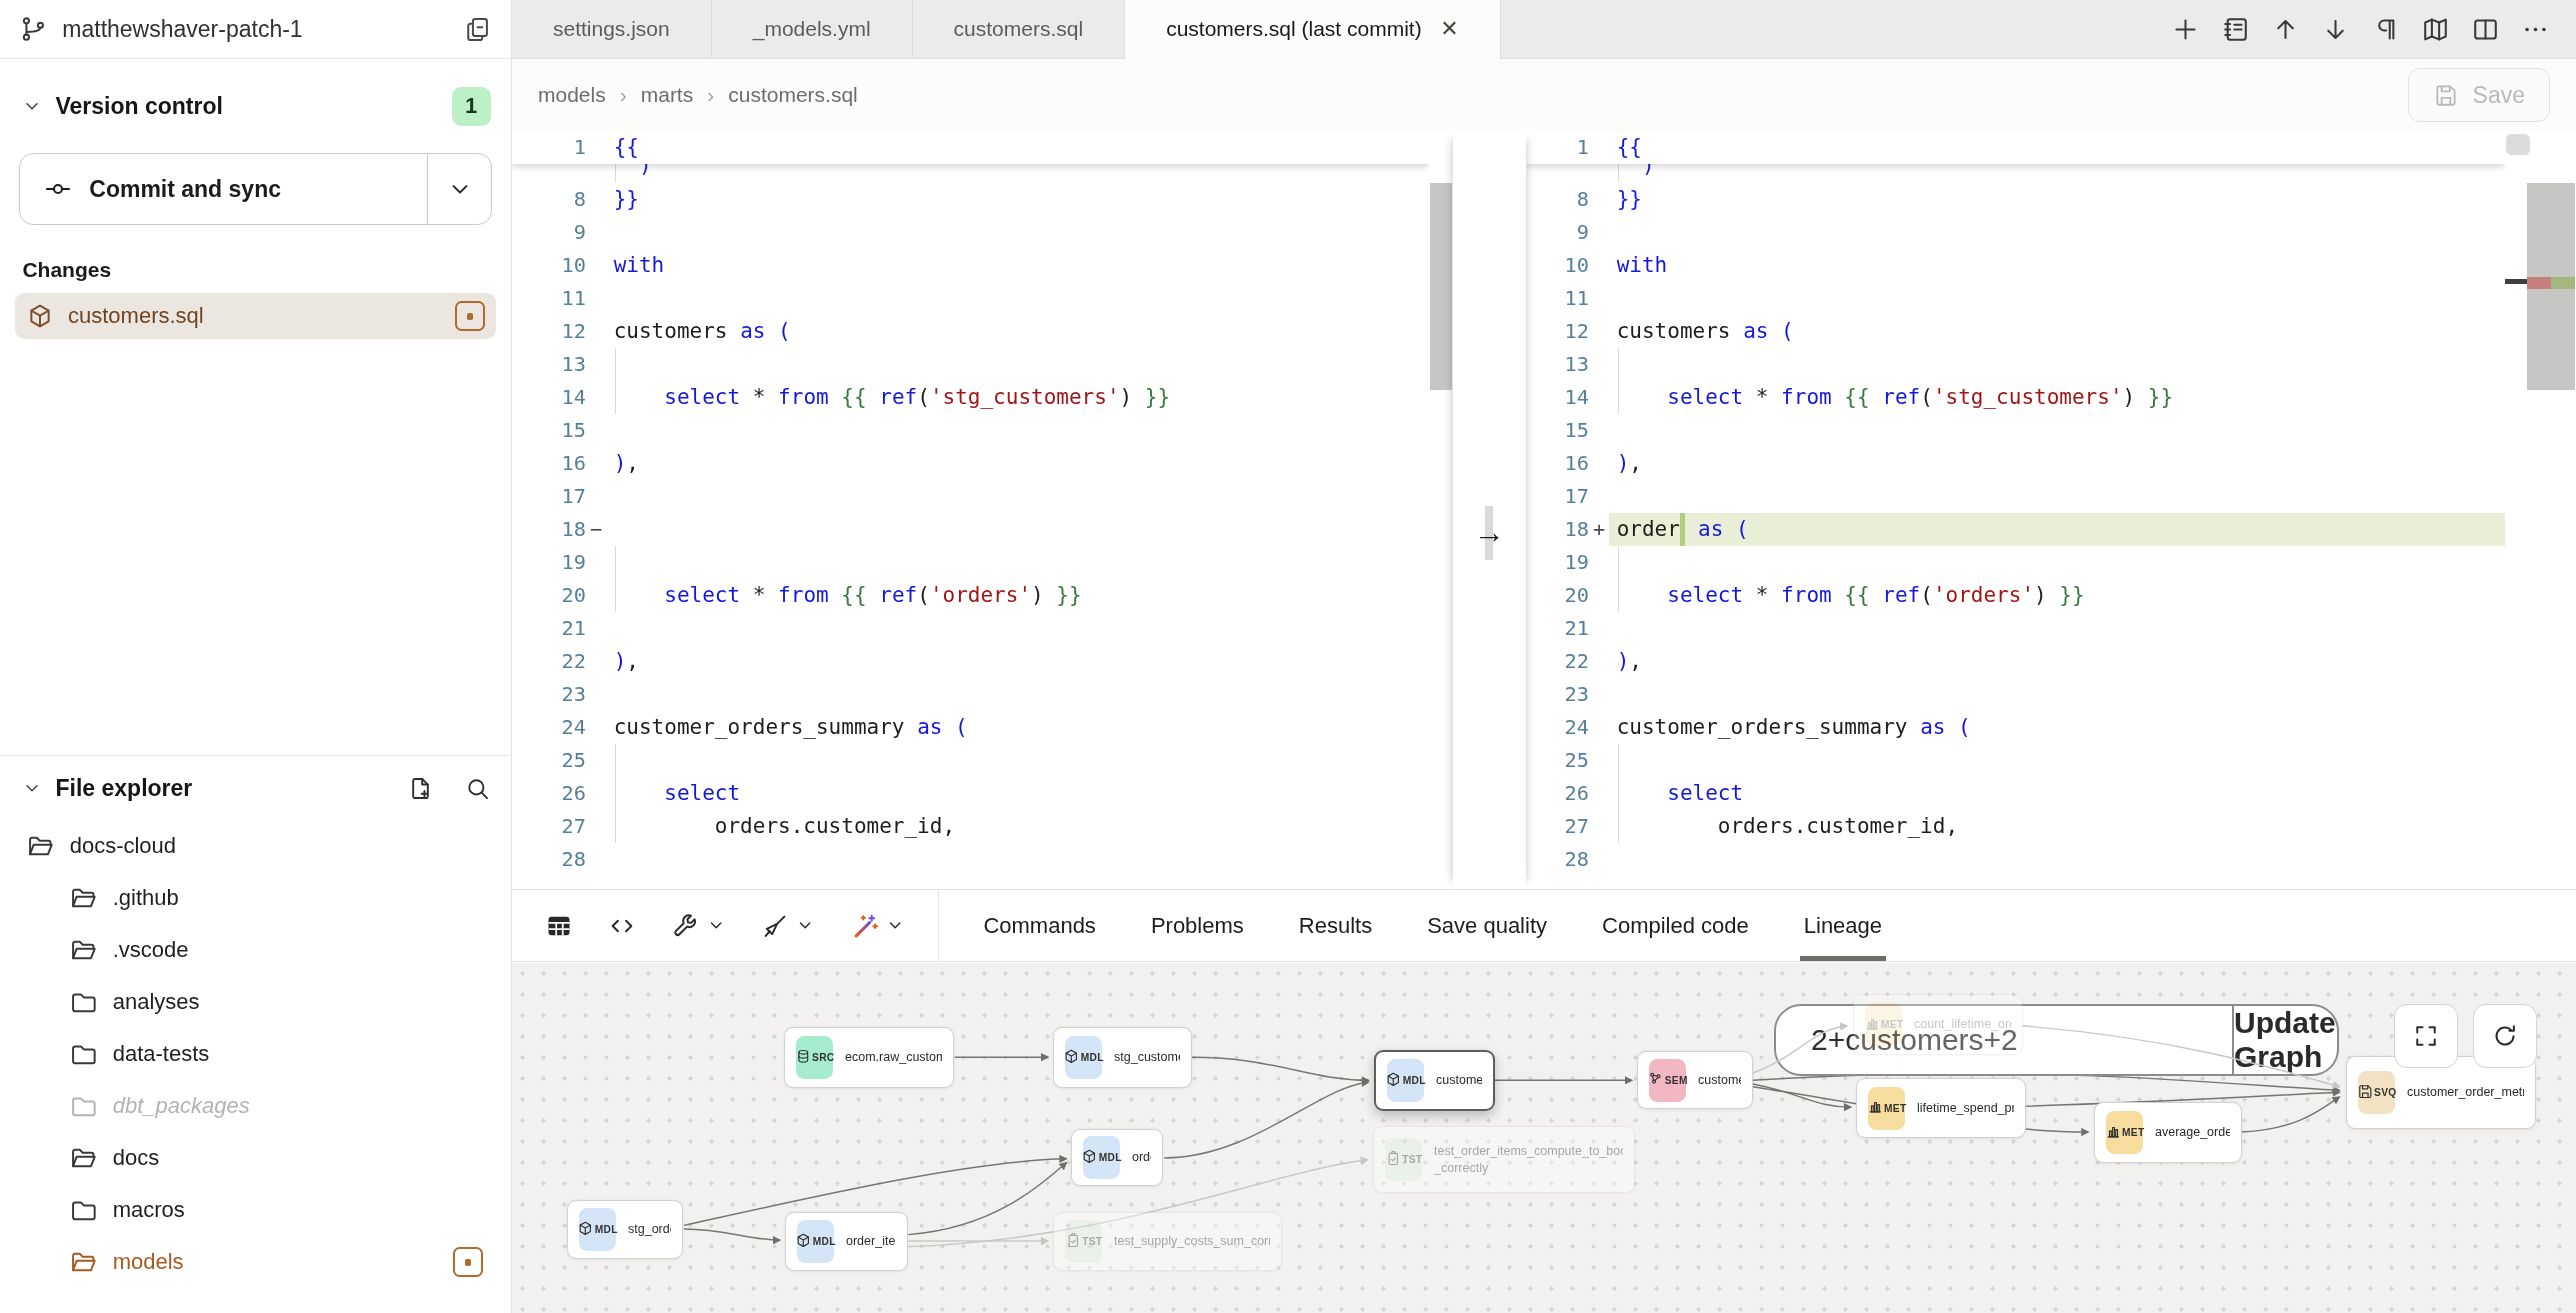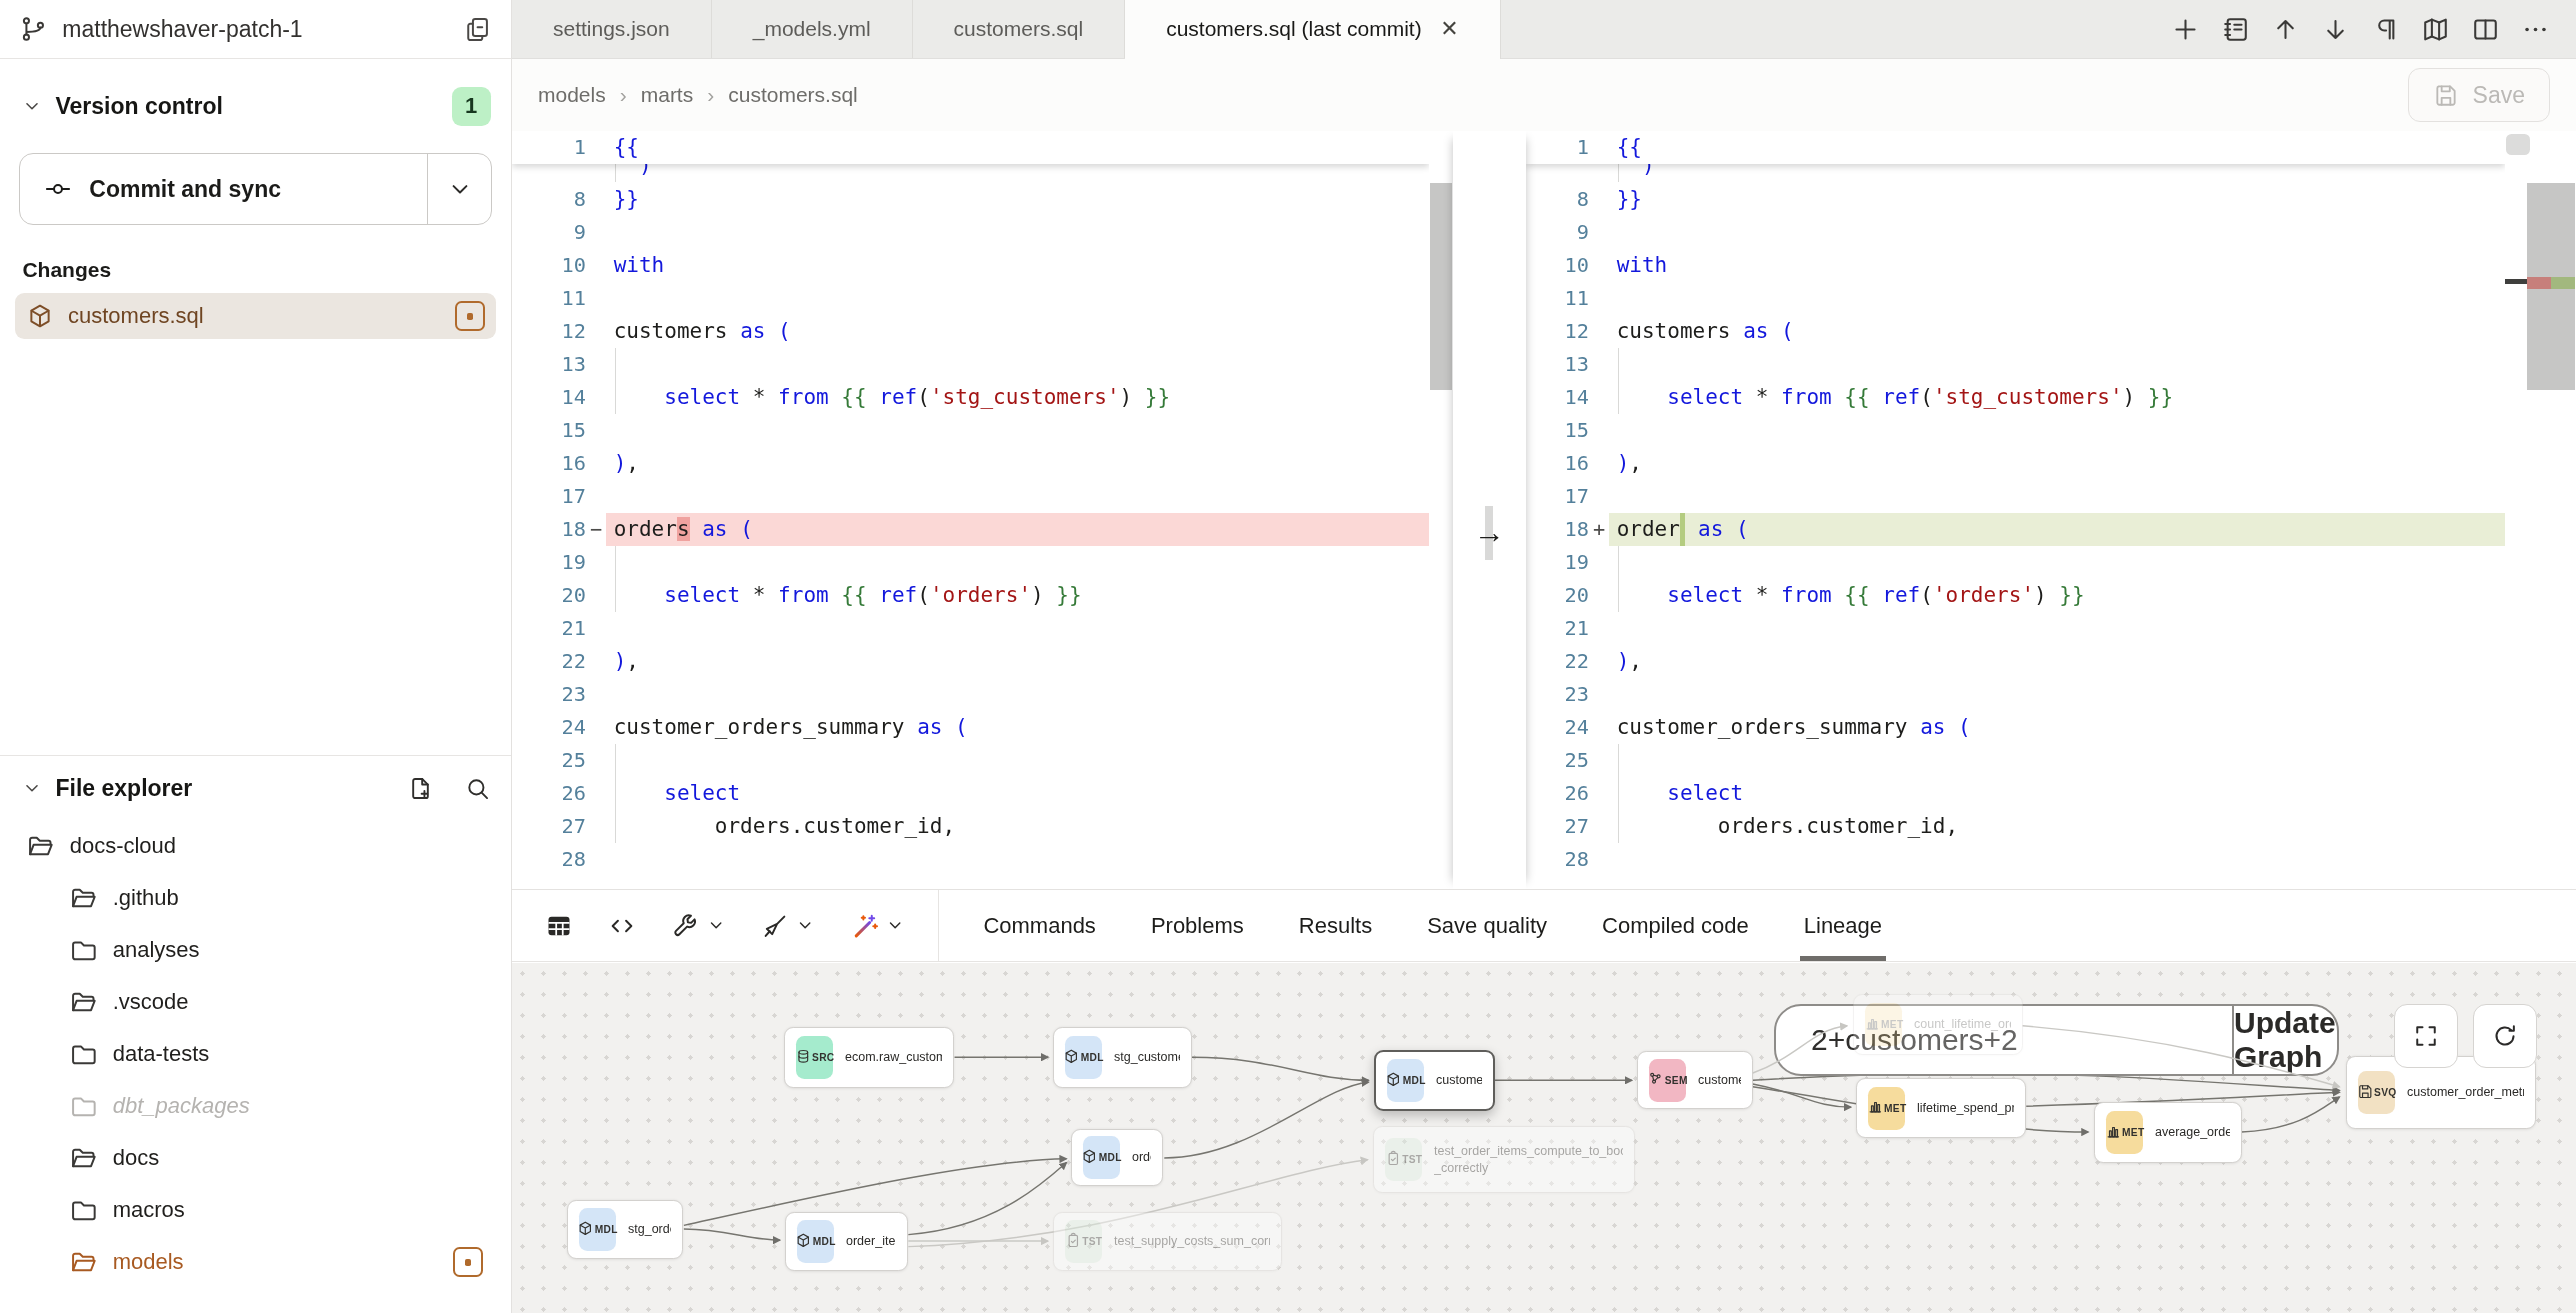--- a/index.html
+++ b/index.html
@@ -240,33 +240,33 @@
             <svg viewBox="0 0 24 24" fill="none" stroke="currentColor" stroke-width="1.7" stroke-linecap="round" stroke-linejoin="round">
               <path d="M21 10V9.2c0-.9-.8-1.7-1.7-1.7h-7.5L9.2 4.9H5.2c-.9 0-1.7.8-1.7 1.7V19"></path>
               <path d="M3.5 19l3-8h15.5l-3.1 8z"></path>
             </svg>
           </span>
           <span class="tname">.github</span>
         </div>
         <div class="tree-row" style="padding-left: 54px;">
           <span class="ic">
             <svg viewBox="0 0 24 24" fill="none" stroke="currentColor" stroke-width="1.7" stroke-linecap="round" stroke-linejoin="round">
-              <path d="M3.5 7.2c0-.9.8-1.7 1.7-1.7h5l2.6 2.6h7.5c.9 0 1.7.8 1.7 1.7v8.5c0 .9-.8 1.7-1.7 1.7H5.2a1.7 1.7 0 0 1-1.7-1.7z"></path>
-            </svg>
-          </span>
-          <span class="tname">analyses</span>
-        </div>
-        <div class="tree-row" style="padding-left: 54px;">
-          <span class="ic">
-            <svg viewBox="0 0 24 24" fill="none" stroke="currentColor" stroke-width="1.7" stroke-linecap="round" stroke-linejoin="round">
               <path d="M21 10V9.2c0-.9-.8-1.7-1.7-1.7h-7.5L9.2 4.9H5.2c-.9 0-1.7.8-1.7 1.7V19"></path>
               <path d="M3.5 19l3-8h15.5l-3.1 8z"></path>
             </svg>
           </span>
           <span class="tname">.vscode</span>
+        </div>
+        <div class="tree-row" style="padding-left: 54px;">
+          <span class="ic">
+            <svg viewBox="0 0 24 24" fill="none" stroke="currentColor" stroke-width="1.7" stroke-linecap="round" stroke-linejoin="round">
+              <path d="M3.5 7.2c0-.9.8-1.7 1.7-1.7h5l2.6 2.6h7.5c.9 0 1.7.8 1.7 1.7v8.5c0 .9-.8 1.7-1.7 1.7H5.2a1.7 1.7 0 0 1-1.7-1.7z"></path>
+            </svg>
+          </span>
+          <span class="tname">analyses</span>
         </div>
         <div class="tree-row" style="padding-left: 54px;">
           <span class="ic">
             <svg viewBox="0 0 24 24" fill="none" stroke="currentColor" stroke-width="1.7" stroke-linecap="round" stroke-linejoin="round">
               <path d="M3.5 7.2c0-.9.8-1.7 1.7-1.7h5l2.6 2.6h7.5c.9 0 1.7.8 1.7 1.7v8.5c0 .9-.8 1.7-1.7 1.7H5.2a1.7 1.7 0 0 1-1.7-1.7z"></path>
             </svg>
           </span>
           <span class="tname">data-tests</span>
         </div>
         <div class="tree-row muted" style="padding-left: 54px;">
@@ -398,21 +398,21 @@
         <div class="crow"><span class="lnum">8</span><span class="lmark"></span><span class="ltext"><span class="c-k">}}</span></span></div>
         <div class="crow"><span class="lnum">9</span><span class="lmark"></span><span class="ltext"></span></div>
         <div class="crow"><span class="lnum">10</span><span class="lmark"></span><span class="ltext"><span class="c-k">with</span></span></div>
         <div class="crow"><span class="lnum">11</span><span class="lmark"></span><span class="ltext"></span></div>
         <div class="crow"><span class="lnum">12</span><span class="lmark"></span><span class="ltext"><span class="c-p">customers </span><span class="c-k">as</span><span class="c-p"> </span><span class="c-k">(</span></span></div>
         <div class="crow guide"><span class="lnum">13</span><span class="lmark"></span><span class="ltext"></span></div>
         <div class="crow guide"><span class="lnum">14</span><span class="lmark"></span><span class="ltext"><span class="c-p">    </span><span class="c-k">select</span><span class="c-p"> </span><span class="c-p">*</span><span class="c-p"> </span><span class="c-k">from</span><span class="c-p"> </span><span class="c-g">{{</span><span class="c-p"> </span><span class="c-k">ref</span><span class="c-p">(</span><span class="c-s">'stg_customers'</span><span class="c-p">)</span><span class="c-p"> </span><span class="c-g">}}</span></span></div>
         <div class="crow"><span class="lnum">15</span><span class="lmark"></span><span class="ltext"></span></div>
         <div class="crow"><span class="lnum">16</span><span class="lmark"></span><span class="ltext"><span class="c-k">)</span><span class="c-p">,</span></span></div>
         <div class="crow"><span class="lnum">17</span><span class="lmark"></span><span class="ltext"></span></div>
-        <div class="crow del"><span class="lnum">18</span><span class="lmark">−</span><span class="ltext"><span class="c-p">order</span><span class="c-hd">s</span><span class="c-p"> </span><span class="c-k">as</span><span class="c-p"> </span><span class="c-k">(</span></span></div>
+        <div class="crow del"><span class="lnum">18</span><span class="lmark">−</span></div>
         <div class="crow guide"><span class="lnum">19</span><span class="lmark"></span><span class="ltext"></span></div>
         <div class="crow guide"><span class="lnum">20</span><span class="lmark"></span><span class="ltext"><span class="c-p">    </span><span class="c-k">select</span><span class="c-p"> </span><span class="c-p">*</span><span class="c-p"> </span><span class="c-k">from</span><span class="c-p"> </span><span class="c-g">{{</span><span class="c-p"> </span><span class="c-k">ref</span><span class="c-p">(</span><span class="c-s">'orders'</span><span class="c-p">)</span><span class="c-p"> </span><span class="c-g">}}</span></span></div>
         <div class="crow"><span class="lnum">21</span><span class="lmark"></span><span class="ltext"></span></div>
         <div class="crow"><span class="lnum">22</span><span class="lmark"></span><span class="ltext"><span class="c-k">)</span><span class="c-p">,</span></span></div>
         <div class="crow"><span class="lnum">23</span><span class="lmark"></span><span class="ltext"></span></div>
         <div class="crow"><span class="lnum">24</span><span class="lmark"></span><span class="ltext"><span class="c-p">customer_orders_summary </span><span class="c-k">as</span><span class="c-p"> </span><span class="c-k">(</span></span></div>
         <div class="crow guide"><span class="lnum">25</span><span class="lmark"></span><span class="ltext"></span></div>
         <div class="crow guide"><span class="lnum">26</span><span class="lmark"></span><span class="ltext"><span class="c-p">    </span><span class="c-k">select</span></span></div>
         <div class="crow guide"><span class="lnum">27</span><span class="lmark"></span><span class="ltext"><span class="c-p">        orders.customer_id,</span></span></div>
         <div class="crow"><span class="lnum">28</span><span class="lmark"></span><span class="ltext"></span></div>

